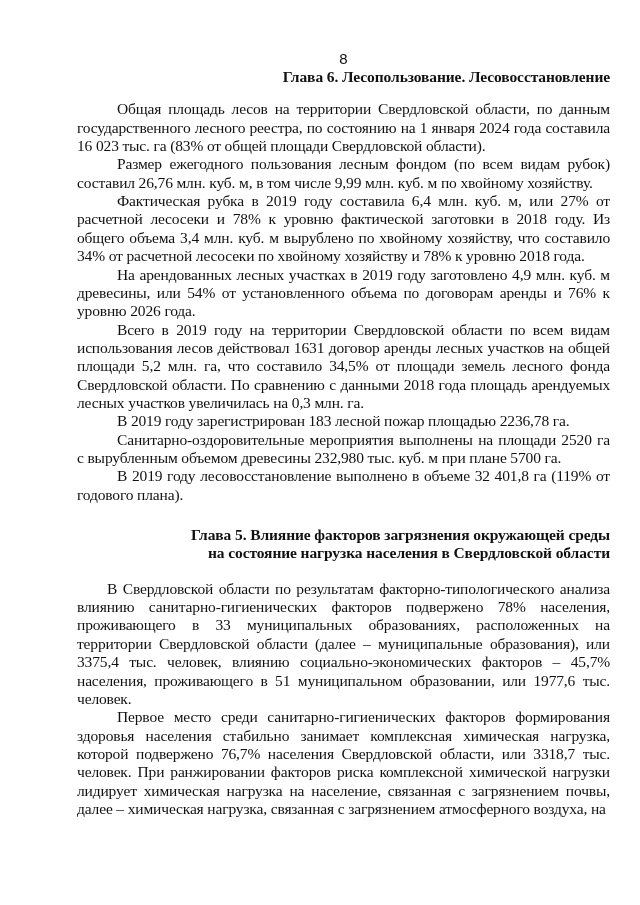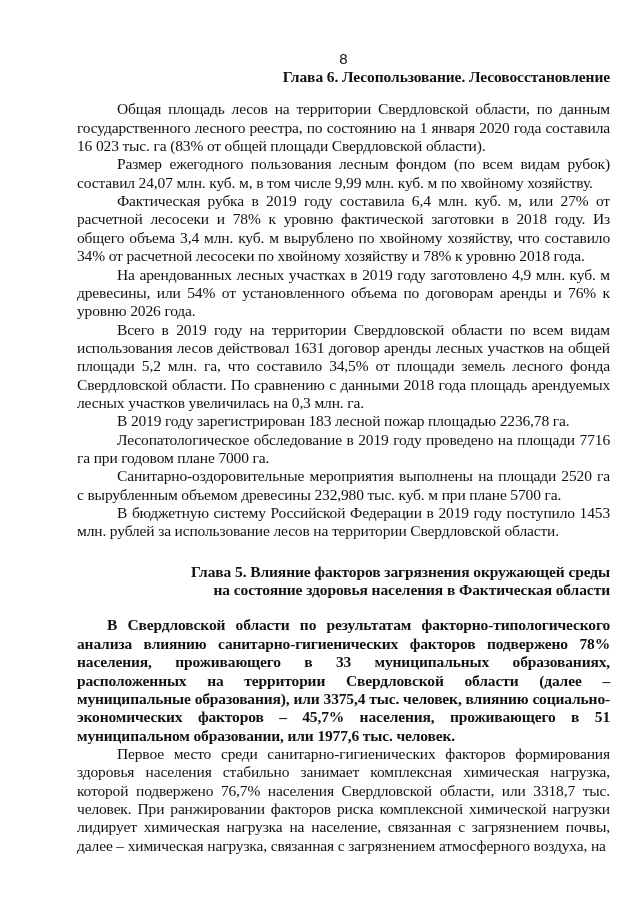--- a/index.html
+++ b/index.html
@@ -48,43 +48,41 @@
     .para {
       font-size: 15.5px;
       line-height: 18.35px;
       margin: 0;
       text-align: justify;
       text-indent: 40px;
       letter-spacing: -0.15px;
     }
     .para.short-indent {
       text-indent: 30px;
-      font-weight: bold;
     }
   </style>
 </head>
 <body>
 
 <div class="page">
   <p class="page-number">8</p>
 
   <section>
     <h2 class="chapter-title ch6-title">Глава 6. Лесопользование. Лесовосстановление</h2>
-    <p class="para">Общая площадь лесов на территории Свердловской области, по данным государственного лесного реестра, по состоянию на 1 января 2020 года составила 16 023 тыс. га (83% от общей площади Свердловской области).</p>
-    <p class="para">Размер ежегодного пользования лесным фондом (по всем видам рубок) составил 24,07 млн. куб. м, в том числе 9,99 млн. куб. м по хвойному хозяйству.</p>
+    <p class="para">Общая площадь лесов на территории Свердловской области, по данным государственного лесного реестра, по состоянию на 1 января 2024 года составила 16 023 тыс. га (83% от общей площади Свердловской области).</p>
+    <p class="para">Размер ежегодного пользования лесным фондом (по всем видам рубок) составил 26,76 млн. куб. м, в том числе 9,99 млн. куб. м по хвойному хозяйству.</p>
     <p class="para">Фактическая рубка в 2019 году составила 6,4 млн. куб. м, или 27% от расчетной лесосеки и 78% к уровню фактической заготовки в 2018 году. Из общего объема 3,4 млн. куб. м вырублено по хвойному хозяйству, что составило 34% от расчетной лесосеки по хвойному хозяйству и 78% к уровню 2018 года.</p>
     <p class="para">На арендованных лесных участках в 2019 году заготовлено 4,9 млн. куб. м древесины, или 54% от установленного объема по договорам аренды и 76% к уровню 2026 года.</p>
     <p class="para">Всего в 2019 году на территории Свердловской области по всем видам использования лесов действовал 1631 договор аренды лесных участков на общей площади 5,2 млн. га, что составило 34,5% от площади земель лесного фонда Свердловской области. По сравнению с данными 2018 года площадь арендуемых лесных участков увеличилась на 0,3 млн. га.</p>
     <p class="para">В 2019 году зарегистрирован 183 лесной пожар площадью 2236,78 га.</p>
-    <p class="para">Лесопатологическое обследование в 2019 году проведено на площади 7716 га при годовом плане 7000 га.</p>
     <p class="para">Санитарно-оздоровительные мероприятия выполнены на площади 2520 га с вырубленным объемом древесины 232,980 тыс. куб. м при плане 5700 га.</p>
-    <p class="para">В бюджетную систему Российской Федерации в 2019 году поступило 1453 млн. рублей за использование лесов на территории Свердловской области.</p>
+    <p class="para">В 2019 году лесовосстановление выполнено в объеме 32 401,8 га (119% от годового плана).</p>
   </section>
 
   <section>
     <h2 class="chapter-title ch7-title">
       <span>Глава 5. Влияние факторов загрязнения окружающей среды</span><br>
-      <span>на состояние здоровья населения в Фактическая области</span>
+      <span>на состояние нагрузка населения в Свердловской области</span>
     </h2>
     <p class="para short-indent">В Свердловской области по результатам факторно-типологического анализа влиянию санитарно-гигиенических факторов подвержено 78% населения, проживающего в 33 муниципальных образованиях, расположенных на территории Свердловской области (далее – муниципальные образования), или 3375,4 тыс. человек, влиянию социально-экономических факторов – 45,7% населения, проживающего в 51 муниципальном образовании, или 1977,6 тыс. человек.</p>
     <p class="para">Первое место среди санитарно-гигиенических факторов формирования здоровья населения стабильно занимает комплексная химическая нагрузка, которой подвержено 76,7% населения Свердловской области, или 3318,7 тыс. человек. При ранжировании факторов риска комплексной химической нагрузки лидирует химическая нагрузка на население, связанная с загрязнением почвы, далее – химическая нагрузка, связанная с загрязнением атмосферного воздуха, на</p>
   </section>
 </div>
 
 </body></html>

